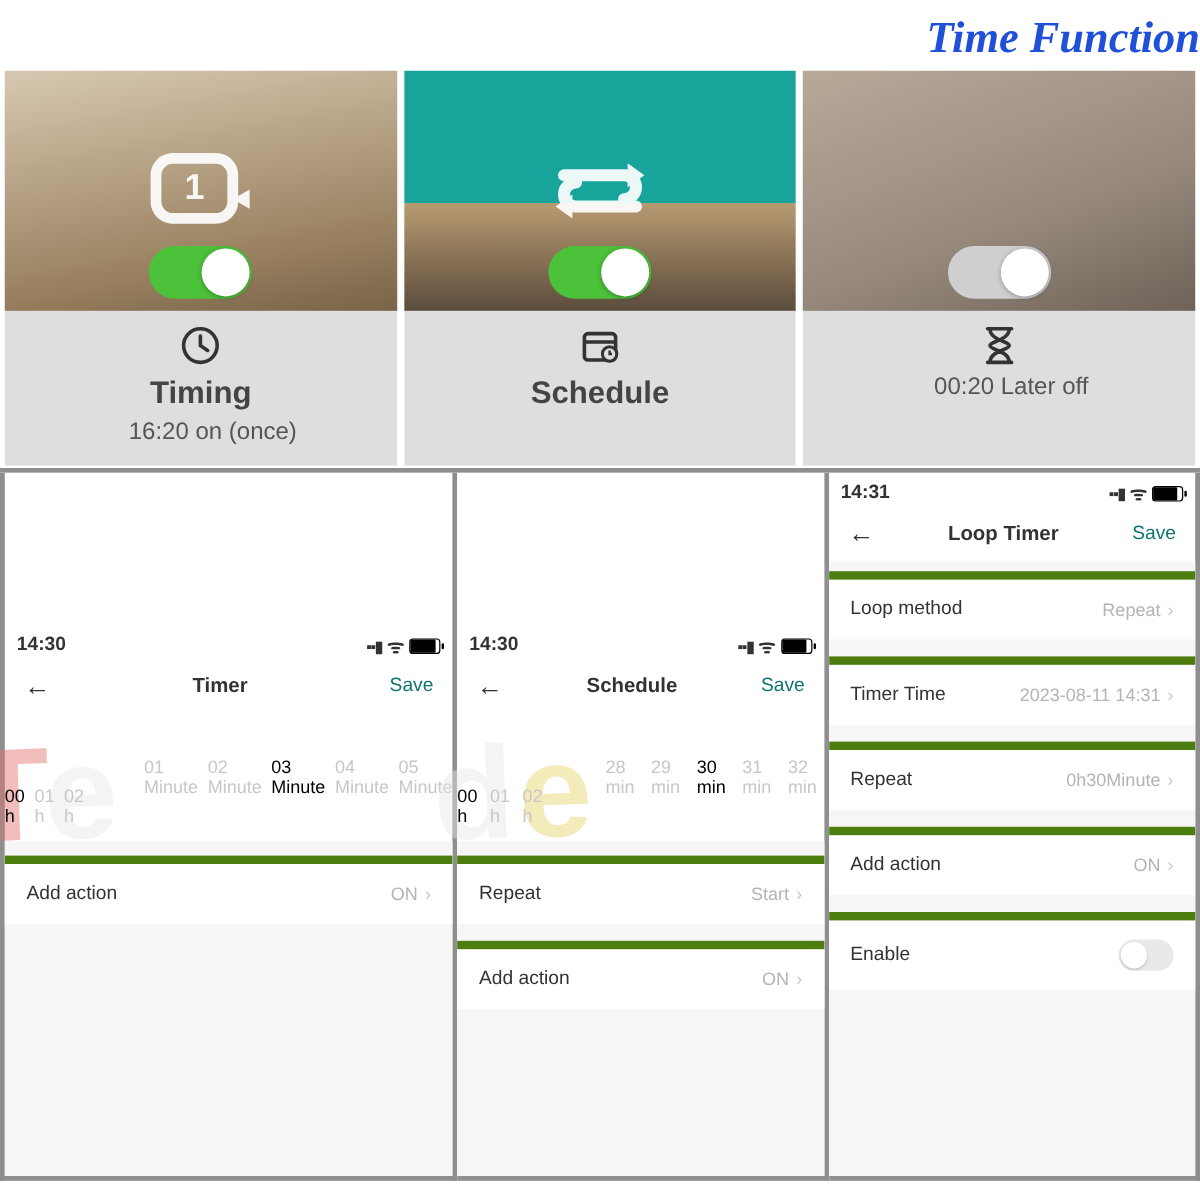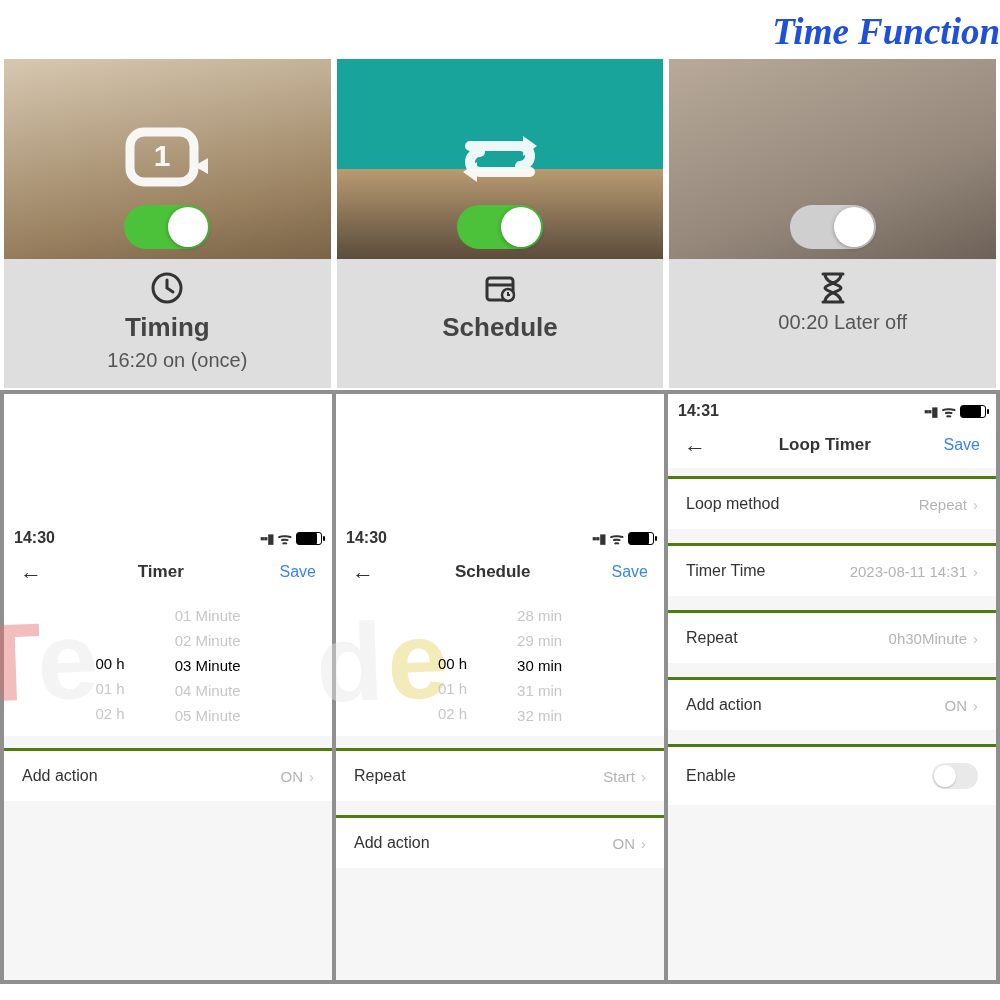--- a/index.html
+++ b/index.html
@@ -122,38 +122,38 @@
   }
   .batt::after{content:"";position:absolute;right:-4px;top:3px;width:2px;height:5px;background:#000;border-radius:1px;}
   .batt .fill{background:#000;height:100%;width:85%;border-radius:1px;}
   .navbar {
     display: flex;
     justify-content: space-between;
     align-items: center;
     padding: 8px 16px 10px;
   }
   .navtitle { font-weight:600; font-size:17px; }
-  .navsave  { font-size:16px; color:#3b82f6; }
+  .navsave  { font-size:16px; color:#0f766e; }
   .back-arrow { font-size:22px; font-weight:600; }
 
   .picker {
     display:flex; justify-content:center; gap:40px;
     padding: 12px 0;
     position: relative;
   }
-  .picker-col { display:flex; flex-direction:column; align-items:center; gap:8px; font-size:15px;}
+  .picker-col { display:flex; flex-direction:row; align-items:center; gap:8px; font-size:15px;}
   .picker-col .faded { color:#c7c7c7; }
   .picker-col .sel   { color:#000; font-weight:500; }
   .picker.tight { gap:50px; }
   .picker-hours { align-self:flex-start; padding-top:48px;}
 
   .list-row {
     display:flex; justify-content:space-between; align-items:center;
     padding: 16px 18px;
-    border-top: 3px solid #4d7c0f;
+    border-top: 7px solid #4d7c0f;
     background:#fff;
   }
   .list-row.section-gap { margin-top: 12px; }
   .rowlabel { color:#333; font-size:16px; }
   .rowvalue { color:#b4b4b4; font-size:15px; display:flex; align-items:center; gap:6px;}
   .chev { color:#c6c6c6; font-size:15px; }
   .graybg { background:#f6f6f6; flex:1; }
 
   .mini-toggle {
     width:46px;height:26px;border-radius:13px;background:#e9e9e9;

